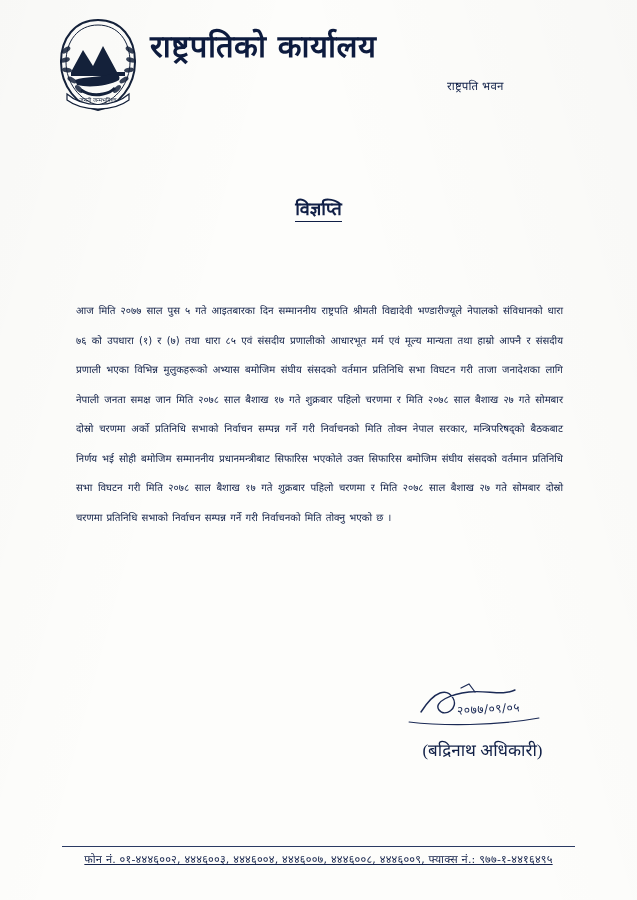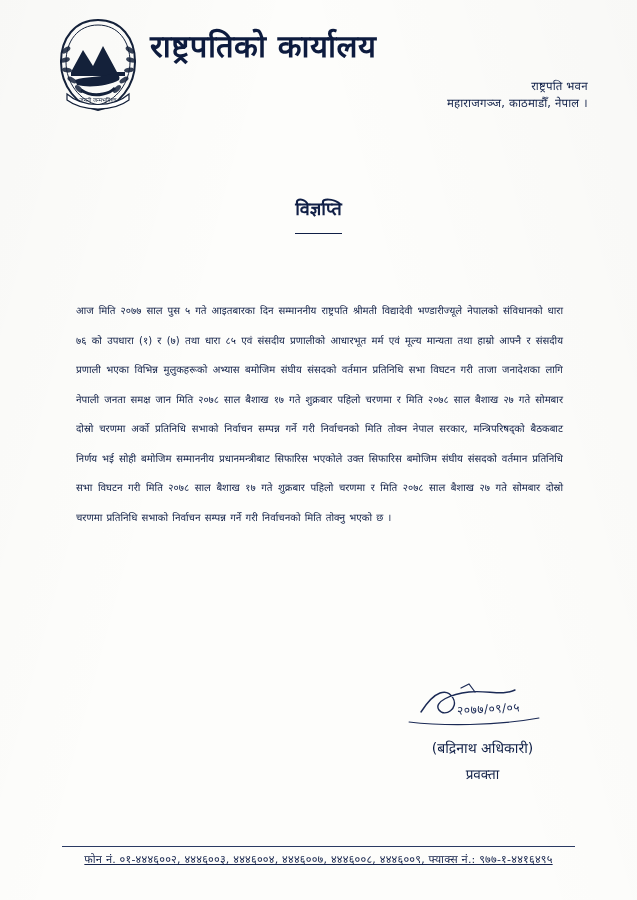--- a/index.html
+++ b/index.html
@@ -68,21 +68,21 @@
     left: 0;
     right: 0;
     top: 196px;
     text-align: center;
     font-size: 18px;
     font-weight: 700;
     color: #101f46;
   }
   .doc-title span {
     border-bottom: 1.4px solid #101f46;
-    padding-bottom: 14px;
+    padding-bottom: 2px;
   }
 
   
   .body-text {
     position: absolute;
     left: 76px;
     top: 296px;
     width: 487px;
     font-size: 10px;
     line-height: 29.5px;
@@ -109,23 +109,24 @@
   .sign-date {
     position: absolute;
     left: 62px;
     top: 14px;
     font-size: 12px;
     color: #1b2a55;
     transform: rotate(-3deg);
     letter-spacing: 0.5px;
   }
   .sign-name {
-    font-size: 14px;
+    font-size: 17px;
     color: #101f46;
     margin-top: 2px;
+    font-family: Liberation Serif, serif;
   }
   .sign-role {
     font-size: 13.5px;
     color: #101f46;
     margin-top: 8px;
   }
 
   
   .footer-rule {
     position: absolute;
@@ -182,21 +183,20 @@
 
         <path d="M12 78 C28 92 58 92 74 78 L74 84 C58 96 28 96 12 84 Z" fill="#ffffff" stroke="#14213a" stroke-width="1.2"></path>
         <text x="43" y="86" font-size="5.5" text-anchor="middle" fill="#14213a" font-family="DejaVu Sans, sans-serif">जननी जन्मभूमिश्च</text>
       </svg>
     </div>
 
     <div class="org-title">राष्ट्रपतिको कार्यालय</div>
 
     <div class="address">
       <div>राष्ट्रपति भवन</div>
-      <div>महाराजगञ्ज, काठमाडौँ, नेपाल ।</div>
     </div>
   </div>
 
   <div class="doc-title">
     <span>विज्ञप्ति</span>
   </div>
 
   <div class="body-text">
     <p>आज मिति २०७७ साल पुस ५ गते आइतबारका दिन सम्माननीय राष्ट्रपति श्रीमती विद्यादेवी भण्डारीज्यूले नेपालको संविधानको धारा ७६ को उपधारा (१) र (७) तथा धारा ८५ एवं संसदीय प्रणालीको आधारभूत मर्म एवं मूल्य मान्यता तथा हाम्रो आफ्नै र संसदीय प्रणाली भएका विभिन्न मुलुकहरूको अभ्यास बमोजिम संघीय संसदको वर्तमान प्रतिनिधि सभा विघटन गरी ताजा जनादेशका लागि नेपाली जनता समक्ष जान मिति २०७८ साल बैशाख १७ गते शुक्रबार पहिलो चरणमा र मिति २०७८ साल बैशाख २७ गते सोमबार दोस्रो चरणमा अर्को प्रतिनिधि सभाको निर्वाचन सम्पन्न गर्ने गरी निर्वाचनको मिति तोक्न नेपाल सरकार, मन्त्रिपरिषद्को बैठकबाट निर्णय भई सोही बमोजिम सम्माननीय प्रधानमन्त्रीबाट सिफारिस भएकोले उक्त सिफारिस बमोजिम संघीय संसदको वर्तमान प्रतिनिधि सभा विघटन गरी मिति २०७८ साल बैशाख १७ गते शुक्रबार पहिलो चरणमा र मिति २०७८ साल बैशाख २७ गते सोमबार दोस्रो चरणमा प्रतिनिधि सभाको निर्वाचन सम्पन्न गर्ने गरी निर्वाचनको मिति तोक्नु भएको छ ।</p>
   </div>
@@ -204,19 +204,18 @@
   <div class="sign-block">
     <div class="sign-mark">
       <svg width="150" height="52" viewBox="0 0 150 52" xmlns="http://www.w3.org/2000/svg">
         <path d="M18 30 C32 8 44 6 50 16 C56 26 42 36 36 28 C30 20 48 12 66 10 C84 8 100 14 112 8" fill="none" stroke="#1b2a55" stroke-width="1.4" stroke-linecap="round"></path>
         <path d="M58 6 L66 2 L72 10" fill="none" stroke="#1b2a55" stroke-width="1.2" stroke-linecap="round"></path>
         <path d="M6 40 C40 44 92 44 136 36" fill="none" stroke="#1b2a55" stroke-width="1.1" stroke-linecap="round"></path>
       </svg>
       <div class="sign-date">२०७७/०९/०५</div>
     </div>
     <div class="sign-name">(बद्रिनाथ अधिकारी)</div>
-    <div class="sign-role">प्रवक्ता</div>
   </div>
 
   <div class="footer-rule"></div>
   <div class="footer-text">फोन नं. ०१-४४४६००२, ४४४६००३, ४४४६००४, ४४४६००७, ४४४६००८, ४४४६००९, फ्याक्स नं.: ९७७-१-४४१६४९५</div>
 
 </div>
 
 </body></html>

